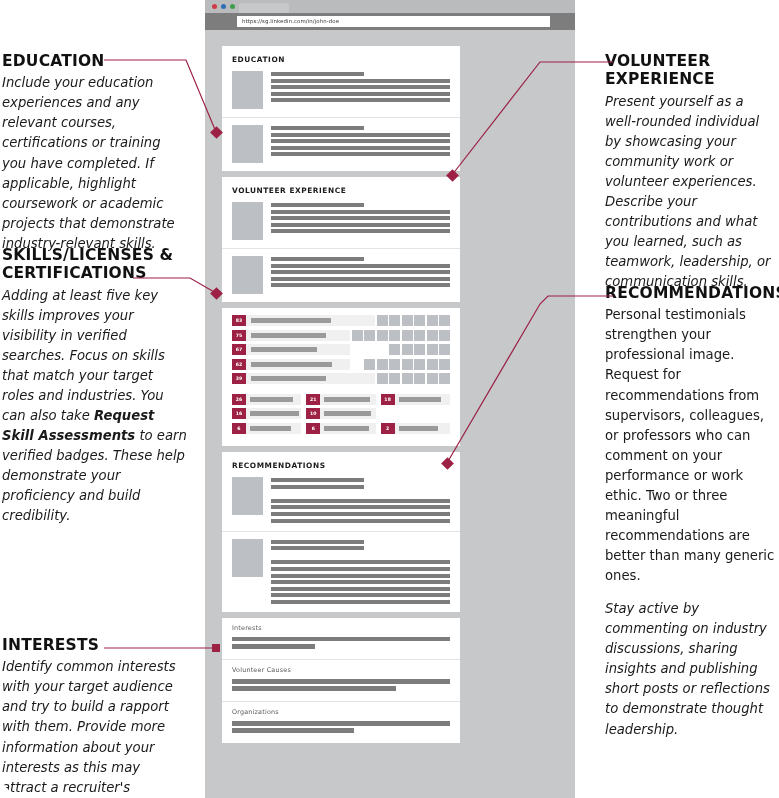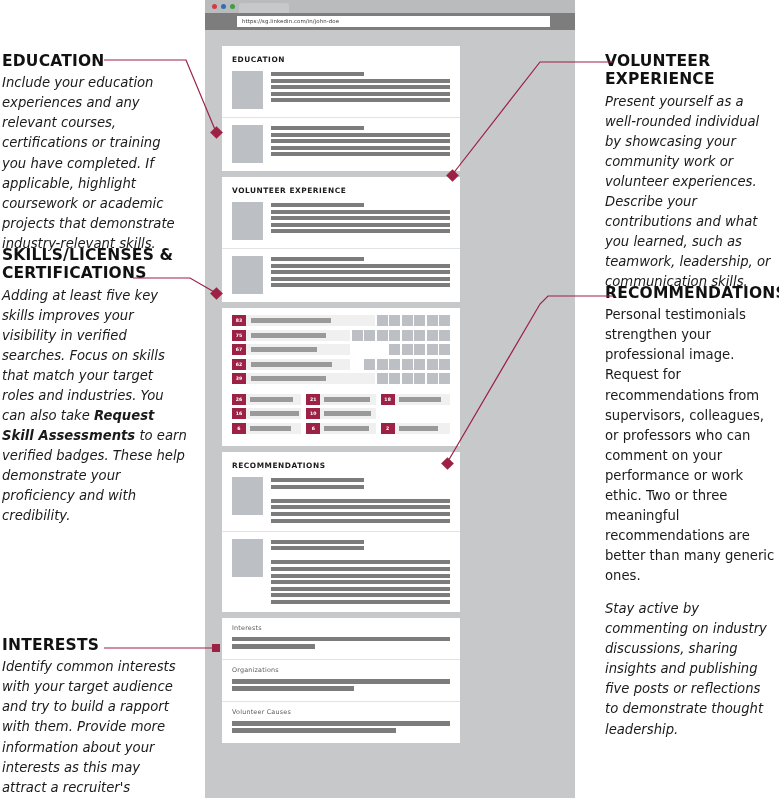--- a/index.html
+++ b/index.html
@@ -1,21 +1,21 @@
 <!DOCTYPE html>
 <html><head>
 <meta charset="utf-8">
 <style>
   html,body{margin:0;padding:0;}
   body{
     width:779px;height:798px;position:relative;background:#ffffff;
     font-family:"DejaVu Sans","Liberation Sans",sans-serif;
     -webkit-font-smoothing:antialiased;
   }
-  .root{position:absolute;inset:0;overflow:hidden;}
+  .root{position:absolute;inset:0;overflow:hidden;border-radius:28px;}
 
   
   .ann{position:absolute;color:#231f20;}
   .ann h3{
     margin:0 0 3px 0;font-size:15.5px;font-weight:700;letter-spacing:.2px;
     line-height:1.18;text-transform:uppercase;color:#111;
   }
   .ann p{margin:0 0 13px 0;font-size:13.2px;line-height:1.52;color:#1a1a1a;}
   .ann p:last-child{margin-bottom:0;font-style:italic;}
   .ann b{font-weight:700;}
@@ -107,37 +107,37 @@
 
 <div class="root">
 
   <div class="ann left-col" id="ann-education">
     <h3>EDUCATION</h3>
     <p>Include your education experiences and any relevant courses, certifications or training you have completed. If applicable, highlight coursework or academic projects that demonstrate industry-relevant skills.</p>
   </div>
 
   <div class="ann left-col" id="ann-skills">
     <h3>SKILLS/LICENSES &amp; CERTIFICATIONS</h3>
-    <p><span>Adding at least five key skills improves your visibility in verified searches. Focus on skills that match your target roles and industries. You can also take </span><b>Request Skill Assessments</b><span> to earn verified badges. These help demonstrate your proficiency and with credibility.</span></p>
+    <p><span>Adding at least five key skills improves your visibility in verified searches. Focus on skills that match your target roles and industries. You can also take </span><b>Request Skill Assessments</b><span> to earn verified badges. These help demonstrate your proficiency and build credibility.</span></p>
   </div>
 
   <div class="ann left-col" id="ann-interests">
     <h3>INTERESTS</h3>
     <p>Identify common interests with your target audience and try to build a rapport with them. Provide more information about your interests as this may attract a recruiter's attention.</p>
   </div>
 
   <div class="ann right-col" id="ann-volunteer">
     <h3>VOLUNTEER EXPERIENCE</h3>
     <p>Present yourself as a well-rounded individual by showcasing your community work or volunteer experiences. Describe your contributions and what you learned, such as teamwork, leadership, or communication skills.</p>
   </div>
 
   <div class="ann right-col" id="ann-recommendations">
     <h3>RECOMMENDATIONS</h3>
     <p>Personal testimonials strengthen your professional image. Request for recommendations from supervisors, colleagues, or professors who can comment on your performance or work ethic. Two or three meaningful recommendations are better than many generic ones.</p>
-    <p>Stay active by commenting on industry discussions, sharing insights and publishing five posts or reflections to demonstrate thought leadership.</p>
+    <p>Stay active by commenting on industry discussions, sharing insights and publishing short posts or reflections to demonstrate thought leadership.</p>
   </div>
 
   <div class="browser">
     <div class="chrome-bar">
       <div class="dots">
         <div class="dot r"></div>
         <div class="dot y"></div>
         <div class="dot g"></div>
       </div>
       <div class="tabshape"></div>
@@ -368,28 +368,28 @@
         </div>
 
         <div class="card">
           <div id="info-blocks">
               <div class="info-block">
                 <div class="info-label">Interests</div>
                 <div class="info-ln" style="width: 100%;"></div>
                 <div class="info-ln" style="width: 38%;"></div>
               </div>
               <div class="info-block">
+                <div class="info-label">Volunteer Causes</div>
+                <div class="info-ln" style="width: 100%;"></div>
+                <div class="info-ln" style="width: 75%;"></div>
+              </div>
+              <div class="info-block">
                 <div class="info-label">Organizations</div>
                 <div class="info-ln" style="width: 100%;"></div>
                 <div class="info-ln" style="width: 56%;"></div>
-              </div>
-              <div class="info-block">
-                <div class="info-label">Volunteer Causes</div>
-                <div class="info-ln" style="width: 100%;"></div>
-                <div class="info-ln" style="width: 75%;"></div>
               </div>
             </div>
         </div>
 
       </div>
     </div>
   </div>
 
   <svg class="connectors" width="779" height="798" viewBox="0 0 779 798">
     <g stroke="#9c2144" stroke-width="1.2" fill="none">

